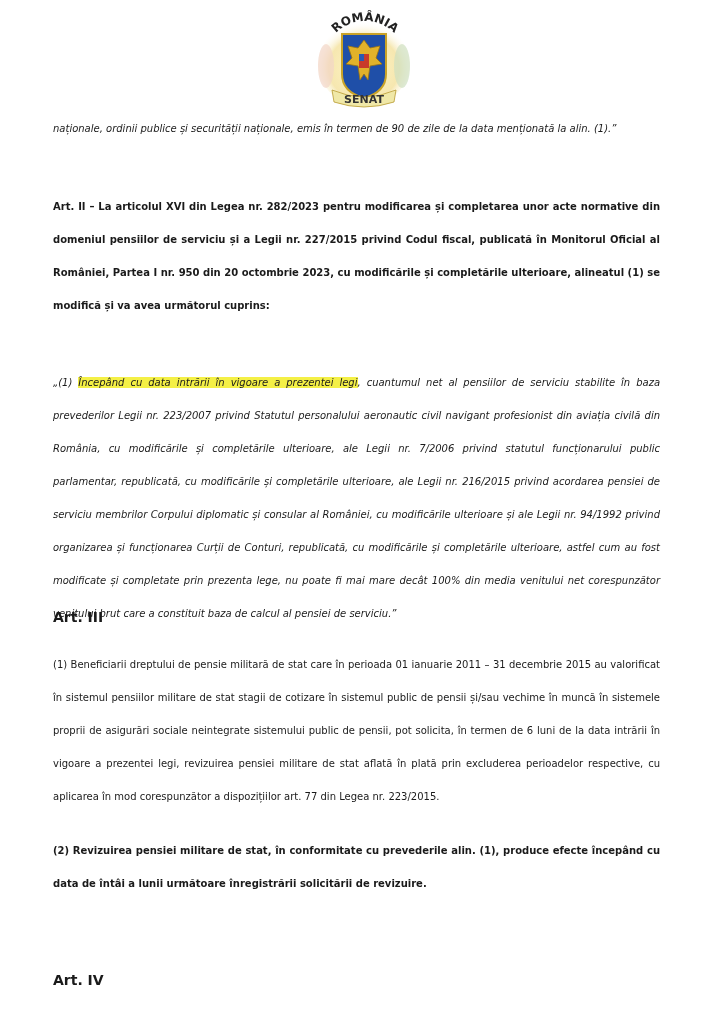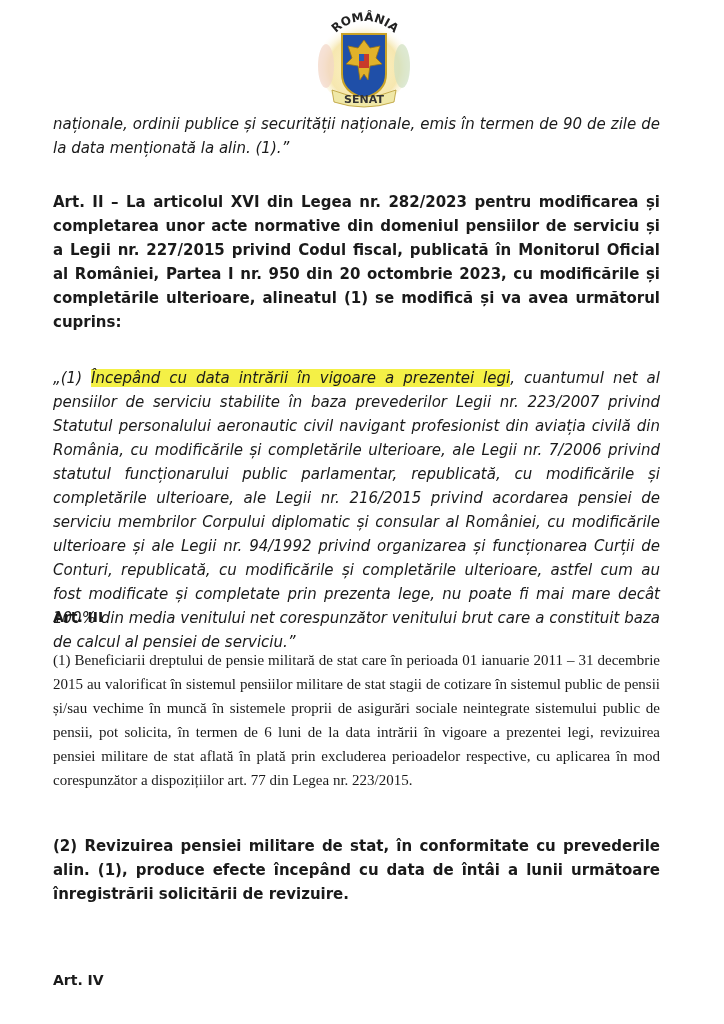--- a/index.html
+++ b/index.html
@@ -22,22 +22,22 @@
     width: 104px;
     height: 108px;
   }
   .page {
     position: absolute;
     left: 53px;
     width: 607px;
   }
   .p {
     margin: 0;
-    font-size: 15px;
-    line-height: 24px;
+    font-size: 10px;
+    line-height: 33px;
     text-align: justify;
     text-align-last: left;
   }
   .it { font-style: italic; }
   .bold { font-weight: bold; }
   .hl { background: #f4f046; }
   .heading {
     margin: 0;
     font-weight: bold;
     font-size: 14px;
@@ -86,21 +86,21 @@
 </div>
 
 <div class="page" style="top:318px;margin-top:48px;">
   <p class="p it"><span>„(1) </span><span class="hl" style="background: rgb(244, 240, 70);">Începând cu data intrării în vigoare a prezentei legi</span><span>, cuantumul net al pensiilor de serviciu stabilite în baza prevederilor Legii nr. 223/2007 privind Statutul personalului aeronautic civil navigant profesionist din aviația civilă din România, cu modificările și completările ulterioare, ale Legii nr. 7/2006 privind statutul funcționarului public parlamentar, republicată, cu modificările și completările ulterioare, ale Legii nr. 216/2015 privind acordarea pensiei de serviciu membrilor Corpului diplomatic și consular al României, cu modificările ulterioare și ale Legii nr. 94/1992 privind organizarea și funcționarea Curții de Conturi, republicată, cu modificările și completările ulterioare, astfel cum au fost modificate și completate prin prezenta lege, nu poate fi mai mare decât 100% din media venitului net corespunzător venitului brut care a constituit baza de calcul al pensiei de serviciu.”</span></p>
 </div>
 
 <div class="page" style="top:605px;">
   <p class="heading">Art. III</p>
 </div>
 
-<div class="page" style="top:648px;font-family:Liberation Serif, serif;">
+<div class="page" style="top:648px;">
   <p class="p">(1) Beneficiarii dreptului de pensie militară de stat care în perioada 01 ianuarie 2011 – 31 decembrie 2015 au valorificat în sistemul pensiilor militare de stat stagii de cotizare în sistemul public de pensii și/sau vechime în muncă în sistemele proprii de asigurări sociale neintegrate sistemului public de pensii, pot solicita, în termen de 6 luni de la data intrării în vigoare a prezentei legi, revizuirea pensiei militare de stat aflată în plată prin excluderea perioadelor respective, cu aplicarea în mod corespunzător a dispozițiilor art. 77 din Legea nr. 223/2015.</p>
 </div>
 
 <div class="page" style="top:834px;font-weight:bold;">
   <p class="p">(2) Revizuirea pensiei militare de stat, în conformitate cu prevederile alin. (1), produce efecte începând cu data de întâi a lunii următoare înregistrării solicitării de revizuire.</p>
 </div>
 
 <div class="page" style="top:968px;">
   <p class="heading">Art. IV</p>
 </div>

